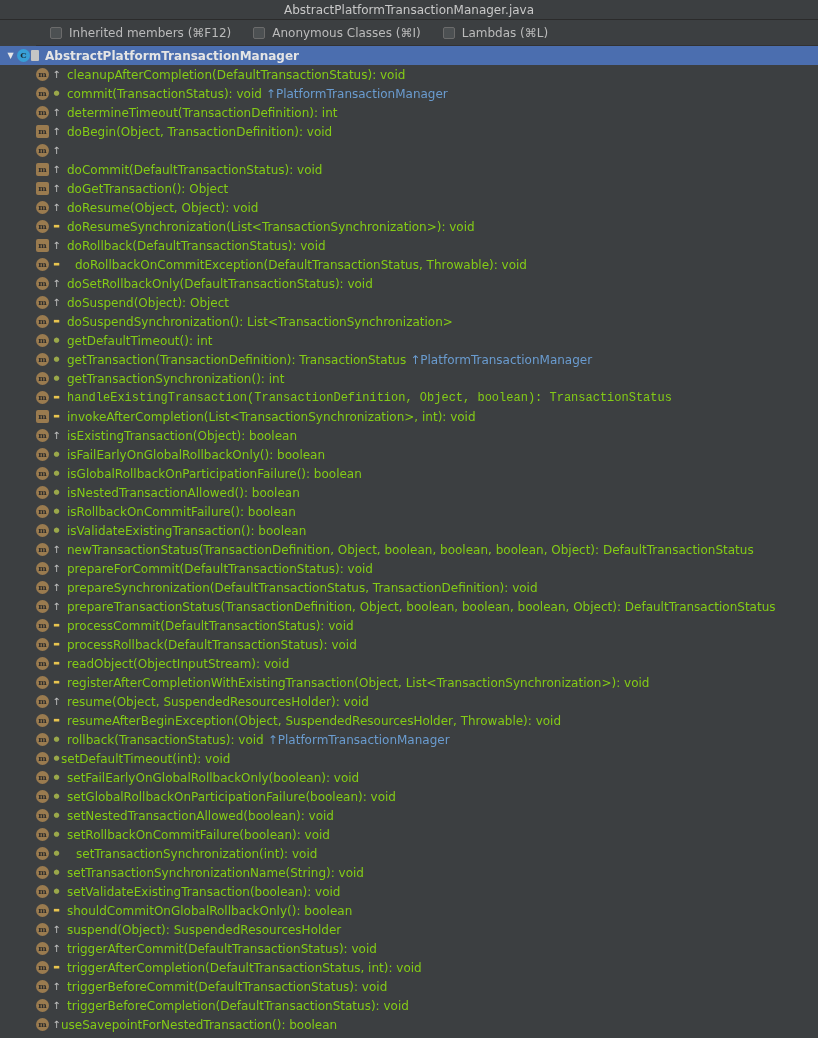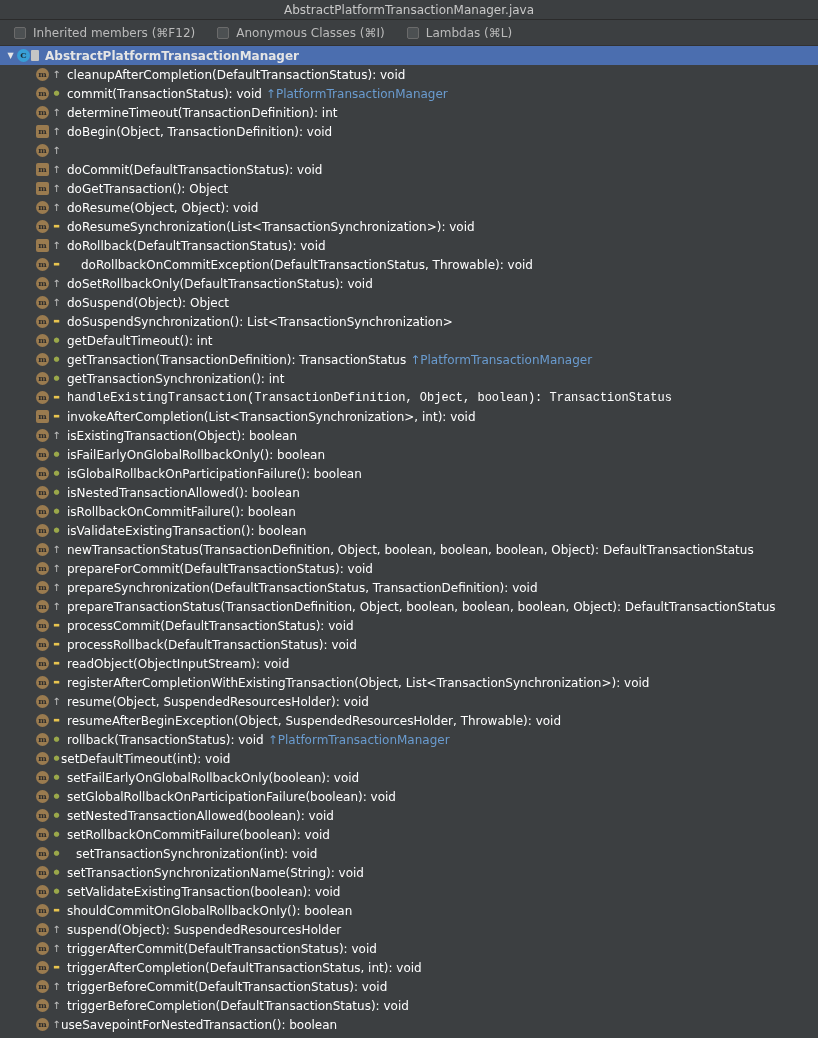--- a/index.html
+++ b/index.html
@@ -28,20 +28,21 @@
   }
   
   .toolbar {
     height: 25px;
     background: #3c3f41;
     display: flex;
     align-items: center;
     padding-left: 14px;
     gap: 22px;
     border-bottom: 1px solid #323232;
+    margin-left: 36px;
   }
   .chk {
     display: flex;
     align-items: center;
     gap: 7px;
     font-size: 12px;
     color: #bbbbbb;
     white-space: nowrap;
   }
   .box {
@@ -123,21 +124,21 @@
   .vis {
     width: 9px;
     height: 13px;
     flex: none;
     font-size: 10px;
     line-height: 13px;
     text-align: center;
     color: #c0c0c0;
   }
   .vis.lock { color: #e8c44f; }
-  .label { color: #ffffff; }
+  .label { color: #84cc16; }
   .ov { color: #6a9cd0; margin-left: 4px; }
   
   .fi {
     width: 11px;
     height: 13px;
     flex: none;
     display: inline-block;
     position: relative;
   }
   .fi:before {
@@ -247,21 +248,21 @@
         <span class="mi sq">m</span>
         <span class="vis" style="color: rgb(192, 192, 192);">↑</span>
       </span>
       <span class="label" style="margin-left: 6px;">doRollback(DefaultTransactionStatus): void</span>
     </div>
     <div class="row" style="padding-left: 0px;">
       <span class="icons" style="padding-left: 36px; width: auto;">
         <span class="mi pub">m</span>
         <span class="vis lock" style="color: rgb(232, 196, 79); font-size: 7px;">▬</span>
       </span>
-      <span class="label" style="margin-left: 20px;">doRollbackOnCommitException(DefaultTransactionStatus, Throwable): void</span>
+      <span class="label" style="margin-left: 14px;">doRollbackOnCommitException(DefaultTransactionStatus, Throwable): void</span>
     </div>
     <div class="row" style="padding-left: 0px;">
       <span class="icons" style="padding-left: 36px; width: auto;">
         <span class="mi pub">m</span>
         <span class="vis" style="color: rgb(192, 192, 192);">↑</span>
       </span>
       <span class="label" style="margin-left: 6px;">doSetRollbackOnly(DefaultTransactionStatus): void</span>
     </div>
     <div class="row" style="padding-left: 0px;">
       <span class="icons" style="padding-left: 36px; width: auto;">

